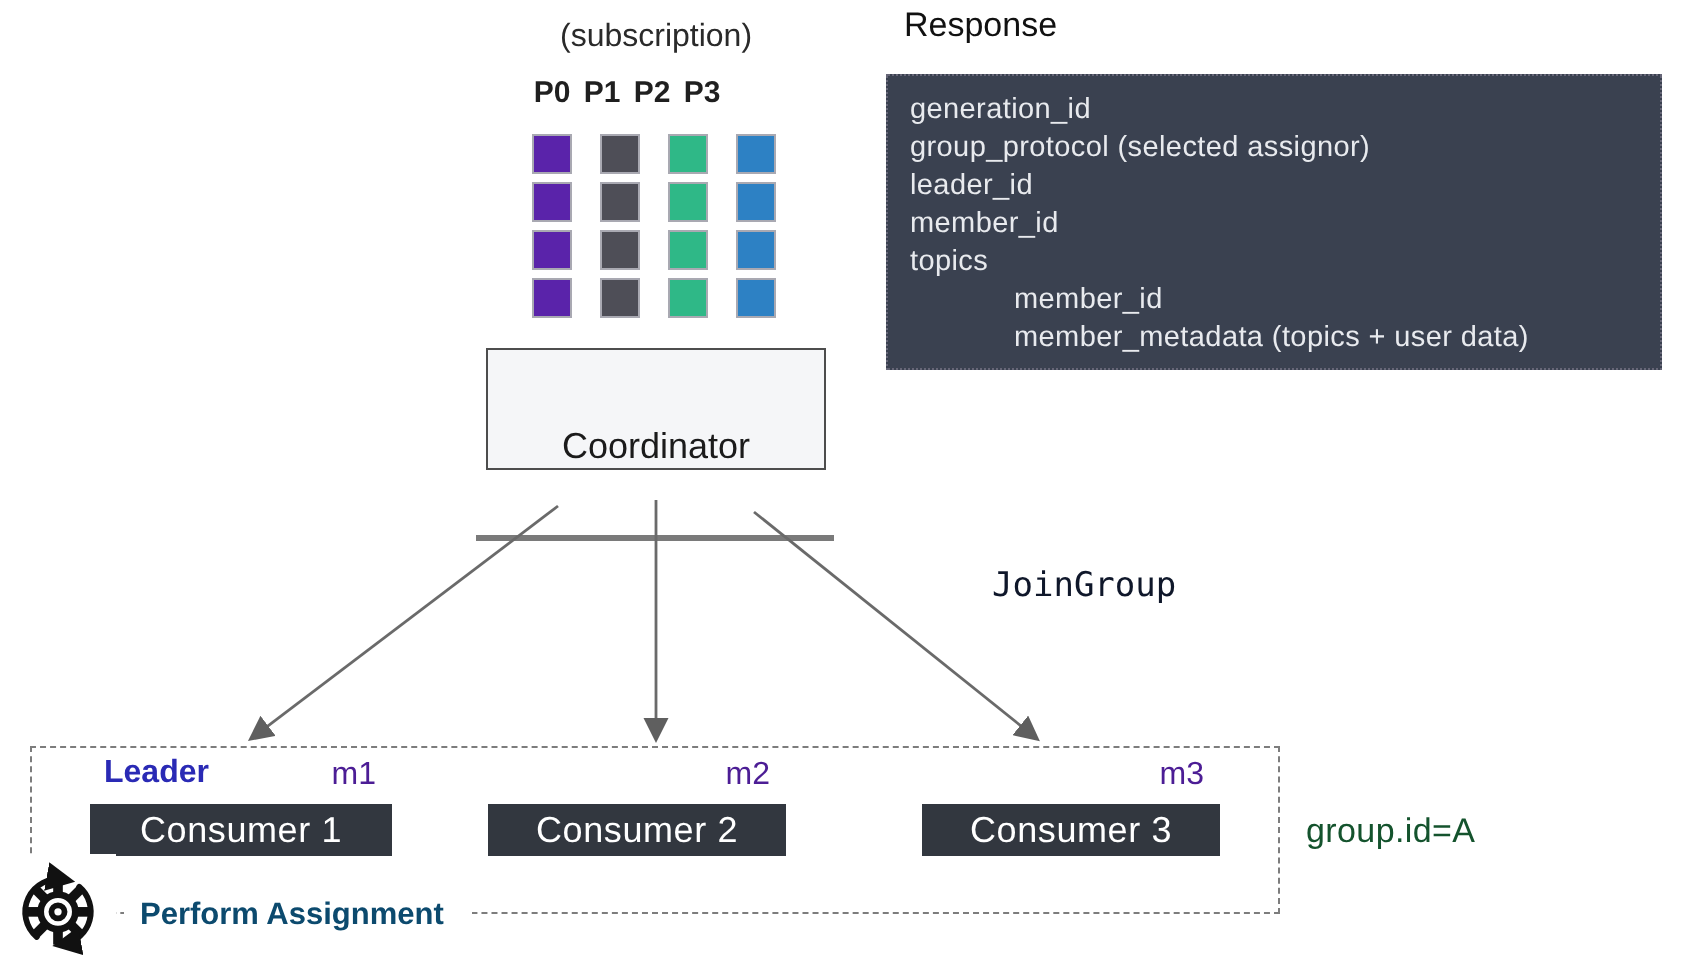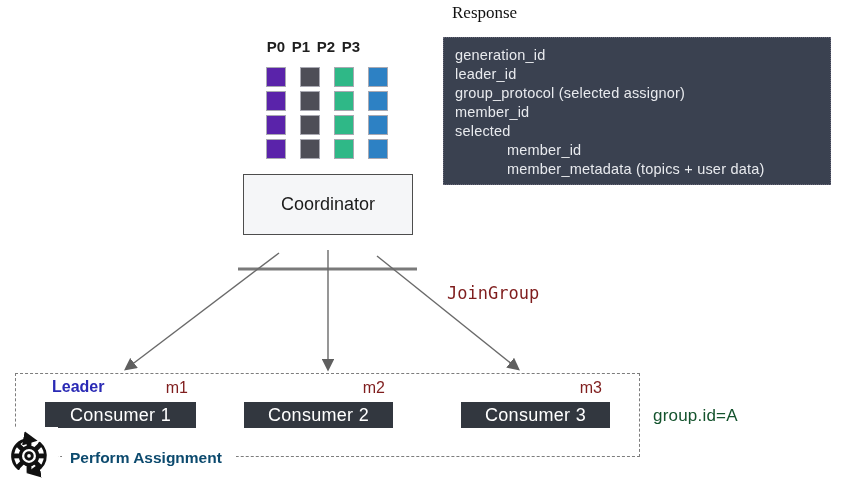--- a/index.html
+++ b/index.html
@@ -10,60 +10,61 @@
   .abs{position:absolute;}
 
   
   .sub-label{left:266px;top:10px;width:124px;text-align:center;font-size:16px;color:#2a2a2a;}
   .plabels{left:266px;top:38px;display:grid;grid-template-columns:repeat(4,20px);column-gap:5px;}
   .plabels span{width:20px;text-align:center;font-size:15px;font-weight:bold;color:#1f1f1f;white-space:nowrap;}
   .pgrid{left:266px;top:67px;display:grid;grid-template-columns:repeat(4,20px);grid-auto-rows:20px;gap:4px 14px;}
   .sq{width:20px;height:20px;border:1px solid #a9a9b2;box-sizing:border-box;}
 
   
-  .resp-title{left:452px;top:3px;font-size:17px;color:#111;font-family:Liberation Serif, serif;}
+  .resp-title{left:452px;top:3px;font-size:17px;color:#111;}
   .resp-box{
     left:443px;top:37px;width:388px;height:148px;box-sizing:border-box;
     background:var(--resp-bg,#3a4150);border:1px dotted #667;
     padding:8px 11px;font-size:14.5px;line-height:19px;color:var(--resp-text,#e8eaee);
     letter-spacing:.2px;
   }
   .resp-line.indent{padding-left:52px;}
 
   
   .coord-box{
     left:243px;top:174px;width:170px;height:61px;box-sizing:border-box;
     background:var(--coord-bg,#f5f6f8);border:1px solid #4d4d4d;
-    display:flex;align-items:center;justify-content:center;font-size:18px;color:#1b1b1b;
+    display:flex;align-items:flex-end;justify-content:center;font-size:18px;color:#1b1b1b;
   }
 
   .connectors{left:0;top:0;width:844px;height:485px;pointer-events:none;}
 
-  .joingroup{left:447px;top:283px;font-family:"DejaVu Sans Mono","Liberation Mono",monospace;font-size:17px;color:#7f1d1d;}
+  .joingroup{left:496px;top:283px;font-family:"DejaVu Sans Mono","Liberation Mono",monospace;font-size:17px;color:#0f172a;}
 
   
   .group-box{left:15px;top:373px;width:625px;height:84px;box-sizing:border-box;border:1.5px dashed #7d7d7d;}
   .leader-label{left:52px;top:378px;font-size:16px;font-weight:bold;color:var(--leader,#2a2ab5);}
   .member{position:absolute;top:379px;}
-  .member .mid{height:21px;text-align:right;padding-right:8px;font-size:16px;color:#7f1d1d;}
+  .member .mid{height:21px;text-align:right;padding-right:8px;font-size:16px;color:#4c1d95;}
   .member .cbox{
     height:26px;margin-top:2px;background:var(--consumer-bg,#32373f);
     color:var(--consumer-text,#fff);display:flex;align-items:center;justify-content:center;
     font-size:18px;letter-spacing:.3px;
   }
   .groupid{left:653px;top:406px;font-size:17px;color:#14532d;letter-spacing:.2px;}
 
   .gear-wrap{left:2px;top:427px;width:56px;height:56px;background:#fff;}
   .perform{left:62px;top:448px;font-size:15.5px;font-weight:bold;color:#0c4a6e;background:#fff;padding:0 14px 0 8px;line-height:20px;}
 </style>
 </head>
 <body>
 
 <div class="canvas" style="--resp-bg: #3a4150; --resp-text: #e8eaee; --consumer-bg: #32373f; --consumer-text: #ffffff; --leader: #2a2ab5; --coord-bg: #f5f6f8;">
 
+  <div class="abs sub-label">(subscription)</div>
   <div class="abs plabels" id="plabels">
       <span>P0</span>
       <span>P1</span>
       <span>P2</span>
       <span>P3</span>
     </div>
   <div class="abs pgrid" id="pgrid">
       <div class="sq" style="background: rgb(90, 35, 170);"></div>
       <div class="sq" style="background: rgb(78, 78, 87);"></div>
       <div class="sq" style="background: rgb(47, 184, 135);"></div>
@@ -78,24 +79,24 @@
       <div class="sq" style="background: rgb(45, 129, 196);"></div>
       <div class="sq" style="background: rgb(90, 35, 170);"></div>
       <div class="sq" style="background: rgb(78, 78, 87);"></div>
       <div class="sq" style="background: rgb(47, 184, 135);"></div>
       <div class="sq" style="background: rgb(45, 129, 196);"></div>
     </div>
 
   <div class="abs resp-title">Response</div>
   <div class="abs resp-box" id="respbox">
       <div class="resp-line">generation_id</div>
+      <div class="resp-line">group_protocol (selected assignor)</div>
       <div class="resp-line">leader_id</div>
-      <div class="resp-line">group_protocol (selected assignor)</div>
       <div class="resp-line">member_id</div>
-      <div class="resp-line">selected</div>
+      <div class="resp-line">topics</div>
       <div class="resp-line indent">member_id</div>
       <div class="resp-line indent">member_metadata (topics + user data)</div>
     </div>
 
   <div class="abs coord-box">
     <span>Coordinator</span>
   </div>
 
   <svg class="abs connectors" viewBox="0 0 844 485">
     <defs>

